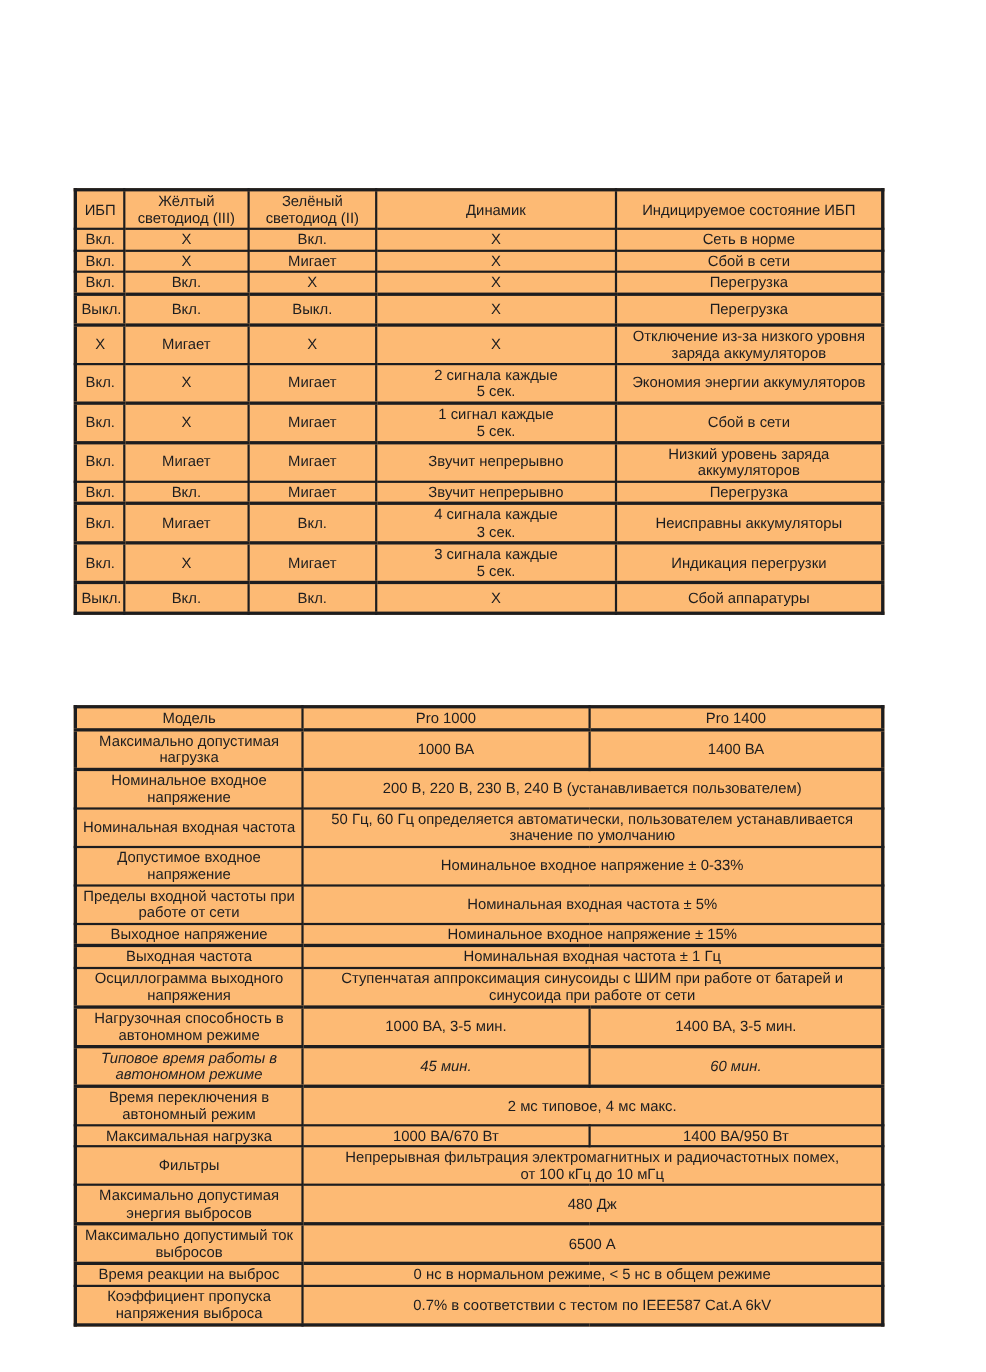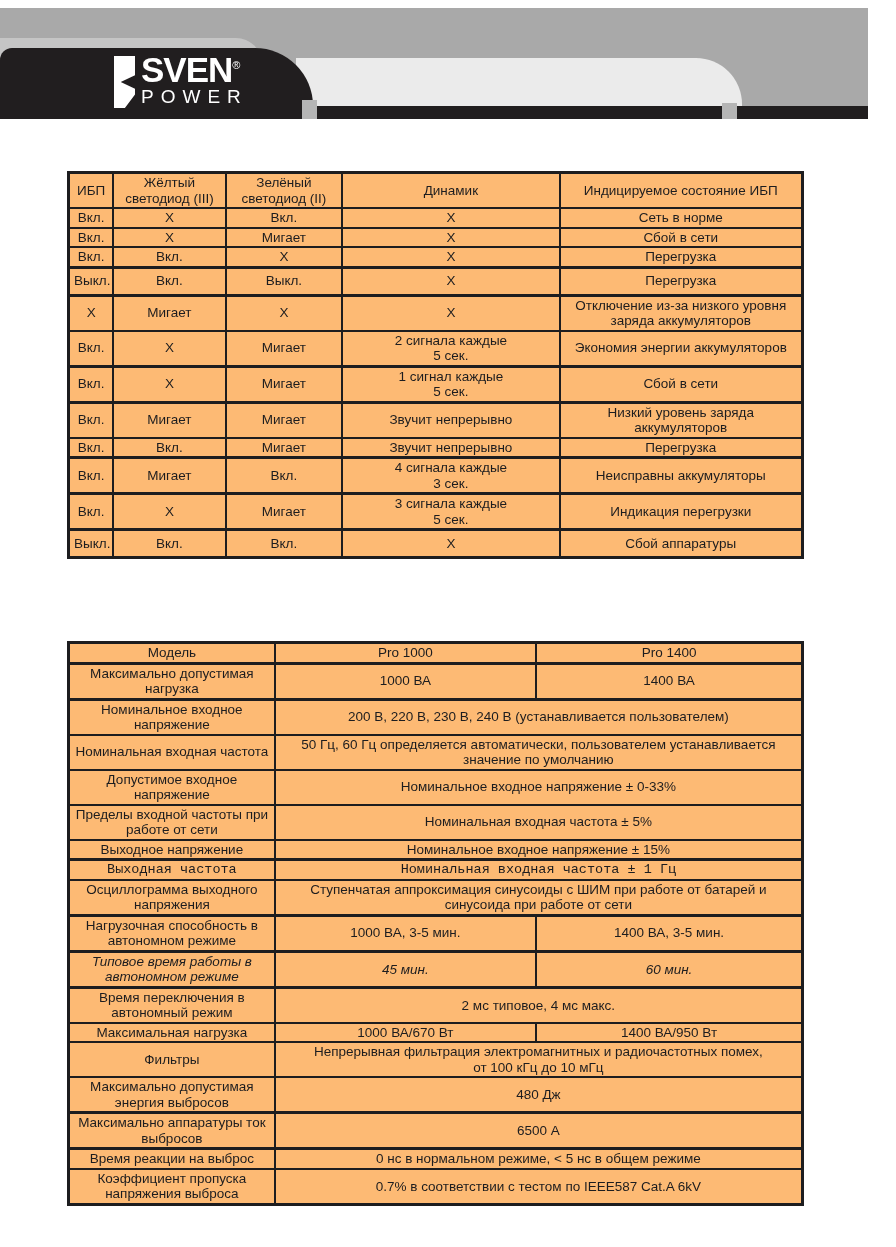--- a/index.html
+++ b/index.html
@@ -37,37 +37,20 @@
           overflow:hidden; }
   tr.thick td, tr.thick th { border-top-width:3px; }
   .t1 { left:67px; top:171px; width:737px; }
   .t2 { left:67px; top:641px; width:737px; }
 </style>
 </head>
 <body>
 
 <div class="page">
 
-  <div class="hdr">
-    <div class="hdr-gray"></div>
-    <div class="hdr-silver"></div>
-    <div class="hdr-lightgray"></div>
-    <div class="hdr-blackbar"></div>
-    <div class="hdr-black">
-      <div class="logo">
-        <div class="logo-mark"></div>
-        <div class="logo-text">
-          <div class="logo-sven"><span>SVEN</span><span class="reg">®</span></div>
-          <div class="logo-power">POWER</div>
-        </div>
-      </div>
-    </div>
-    <div class="sq sq1"></div>
-    <div class="sq sq2"></div>
-  </div>
 
   <table class="t1">
     <colgroup>
       <col style="width:6.1%">
         <col style="width:15.3%">
         <col style="width:15.9%">
       <col style="width:29.6%">
         <col style="width:33.1%">
     </colgroup>
     <thead>
@@ -212,21 +195,21 @@
         </tr>
         <tr style="height: 30px;">
           <td>Пределы входной частоты при
 работе от сети</td>
           <td colspan="2">Номинальная входная частота  ± 5%</td>
         </tr>
         <tr style="height: 15px;">
           <td>Выходное напряжение</td>
           <td colspan="2">Номинальное входное напряжение ± 15%</td>
         </tr>
-        <tr class="thick" style="height: 15px; font-family: Liberation Mono, monospace;">
+        <tr class="thick" style="height: 15px;">
           <td>Выходная частота</td>
           <td colspan="2">Номинальная входная частота  ± 1 Гц</td>
         </tr>
         <tr style="height: 30px; padding-left: 48px;">
           <td>Осциллограмма выходного
 напряжения</td>
           <td colspan="2">Ступенчатая аппроксимация синусоиды с ШИМ при работе от батарей и
 синусоида при работе от сети</td>
         </tr>
         <tr class="thick" style="height: 30px;">
@@ -255,21 +238,21 @@
           <td>Фильтры</td>
           <td colspan="2">Непрерывная фильтрация электромагнитных и радиочастотных помех,
 от 100 кГц  до 10 мГц</td>
         </tr>
         <tr style="height: 30px;">
           <td>Максимально допустимая
 энергия выбросов</td>
           <td colspan="2">480 Дж</td>
         </tr>
         <tr class="thick" style="height: 30px;">
-          <td>Максимально аппаратуры ток
+          <td>Максимально допустимый ток
 выбросов</td>
           <td colspan="2">6500 А</td>
         </tr>
         <tr class="thick" style="height: 15px;">
           <td>Время реакции на выброс</td>
           <td colspan="2">0 нс в нормальном режиме, &lt; 5 нс в общем режиме</td>
         </tr>
         <tr style="height: 28px;">
           <td>Коэффициент пропуска
 напряжения выброса</td>

